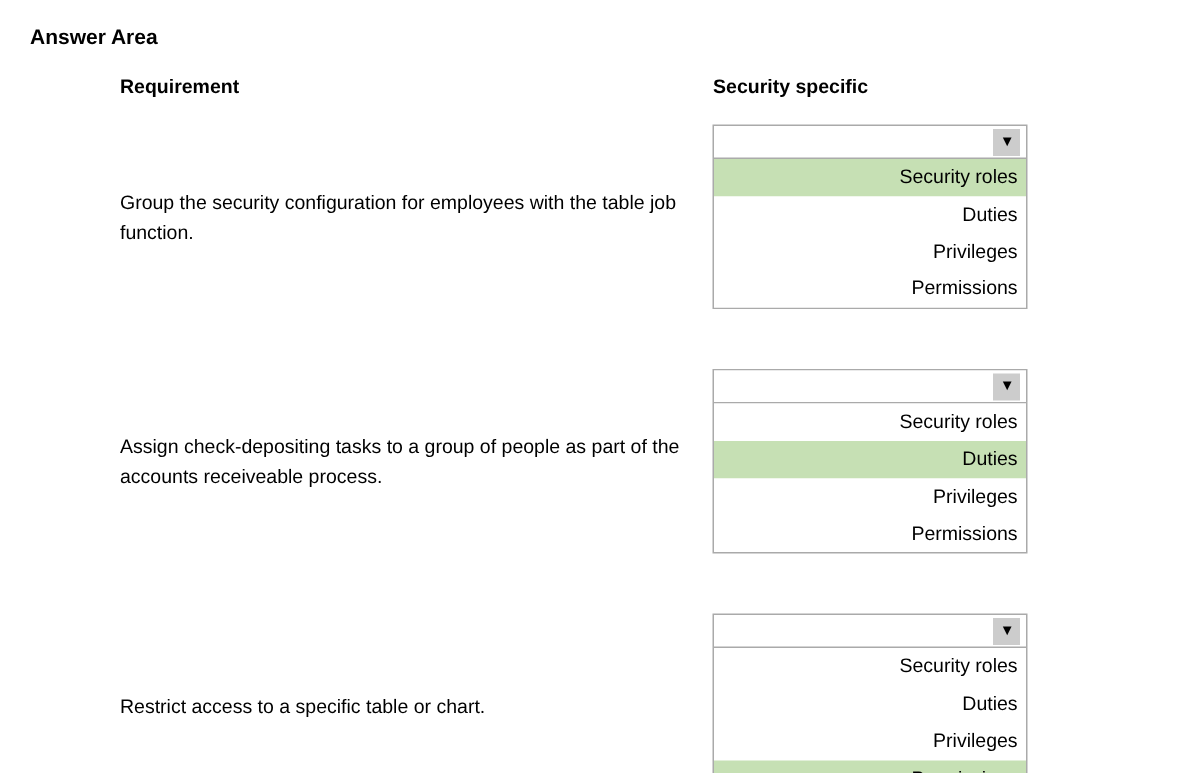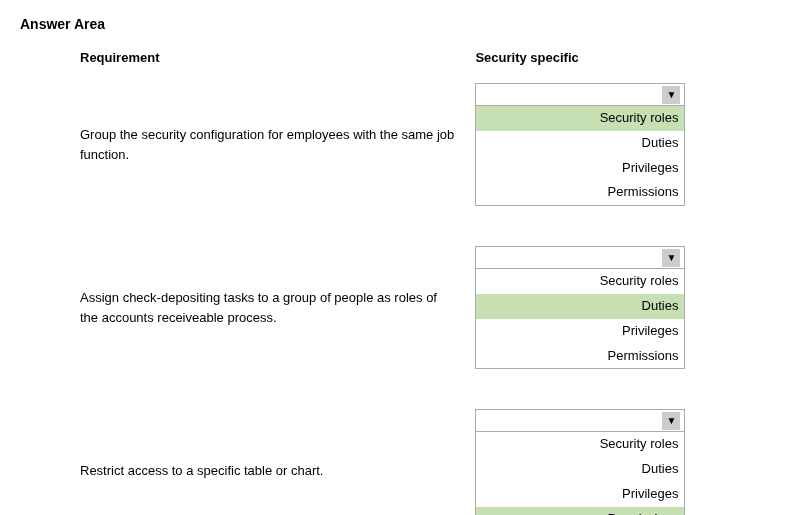--- a/index.html
+++ b/index.html
@@ -116,41 +116,41 @@
 
 <table class="answer-table">
   <thead>
     <tr>
       <th class="requirement-col">Requirement</th>
       <th class="component-col">Security specific</th>
     </tr>
   </thead>
   <tbody id="table-body">
   <tr>
-        <td class="requirement-cell">Group the security configuration for employees with the same job function.</td>
+        <td class="requirement-cell">Group the security configuration for employees with the table job function.</td>
         <td class="component-cell">
           <div class="dropdown-container">
             <div class="dropdown-header">
               <span class="dropdown-header-text"></span>
               <div class="dropdown-arrow">▼</div>
             </div>
             <div class="dropdown-options">
               <div class="dropdown-option selected">Security roles</div>
               <div class="dropdown-option">Duties</div>
               <div class="dropdown-option">Privileges</div>
               <div class="dropdown-option">Permissions</div>
             </div>
           </div>
         </td>
       </tr>
       <tr>
         <td colspan="2" style="height: 12px;"></td>
       </tr>
       <tr>
-        <td class="requirement-cell">Assign check-depositing tasks to a group of people as roles of the accounts receiveable process.</td>
+        <td class="requirement-cell">Assign check-depositing tasks to a group of people as part of the accounts receiveable process.</td>
         <td class="component-cell">
           <div class="dropdown-container">
             <div class="dropdown-header">
               <span class="dropdown-header-text"></span>
               <div class="dropdown-arrow">▼</div>
             </div>
             <div class="dropdown-options">
               <div class="dropdown-option">Security roles</div>
               <div class="dropdown-option selected">Duties</div>
               <div class="dropdown-option">Privileges</div>

